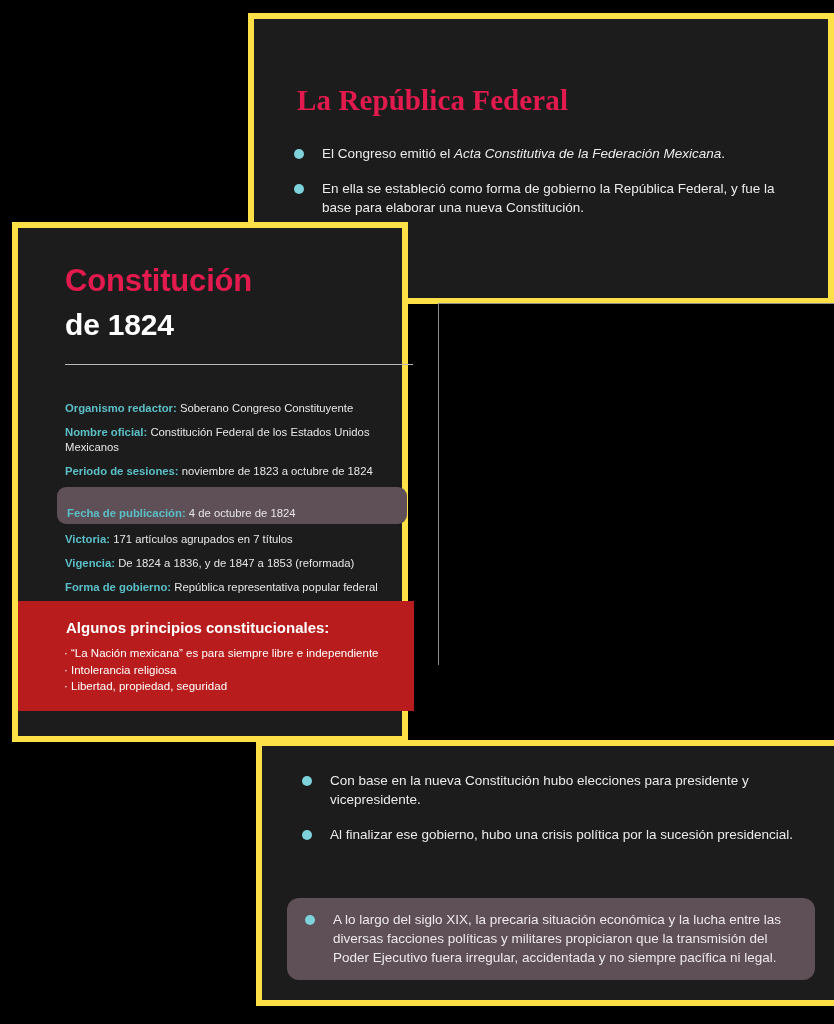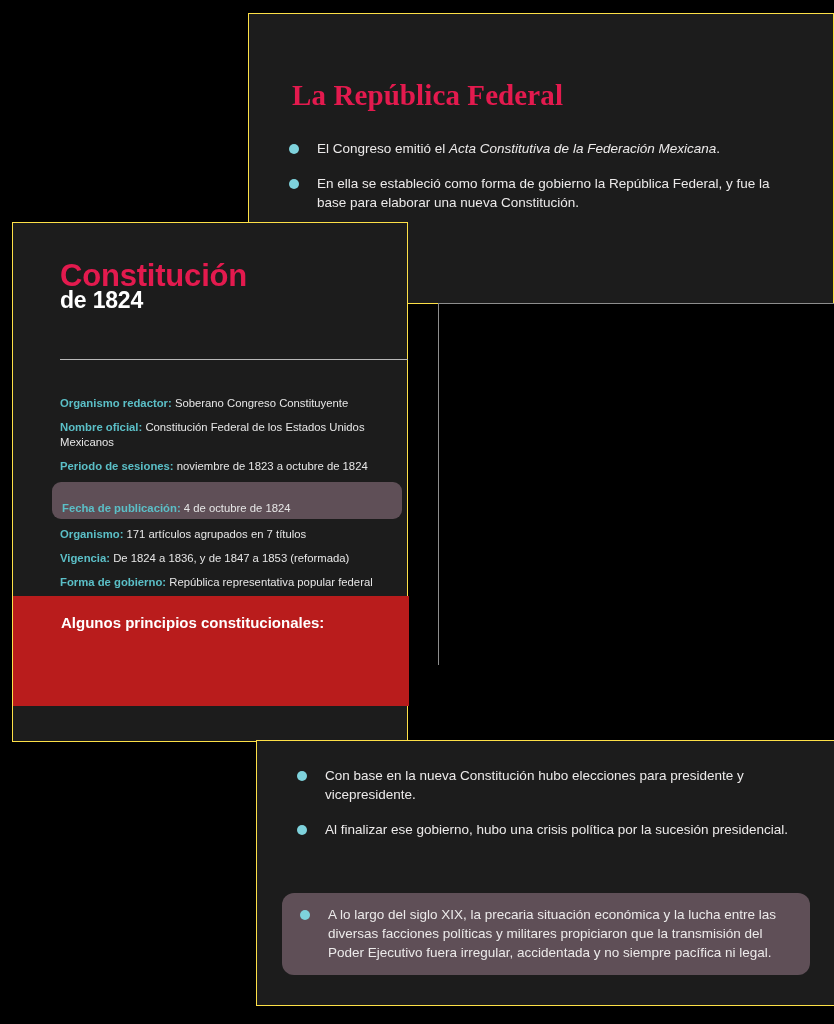--- a/index.html
+++ b/index.html
@@ -8,21 +8,21 @@
     background:#000000;
     font-family:"Liberation Sans", sans-serif;
     position:relative;
     overflow:hidden;
     -webkit-font-smoothing:antialiased;
   }
 
   .panel{
     position:absolute;
     background:#1c1c1c;
-    border:1px solid #fde047;
+    border:6px solid #fde047;
     box-sizing:border-box;
   }
 
   
   #panel-top{ left:248px; top:13px; width:586px; height:291px; }
 
   .section-title{
     color:#e31a4e;
     font-family:"Liberation Serif", serif;
     font-weight:bold;
@@ -63,23 +63,23 @@
   .const-title-red{
     position:absolute;
     left:47px; top:35px;
     color:#e31a4e;
     font-size:31px;
     font-weight:bold;
     letter-spacing:-0.2px;
   }
   .const-title-white{
     position:absolute;
-    left:47px; top:64px;
+    left:47px; top:80px;
     color:#ffffff;
-    font-size:23px;
+    font-size:30px;
     font-weight:bold;
     letter-spacing:-0.2px;
   }
   .const-rule{
     position:absolute;
     left:47px; top:136px;
     width:348px; height:1px;
     background:#b8b8b8;
   }
 
@@ -198,35 +198,40 @@
     </div>
     <div class="fact-row">
       <span class="fact-label">Periodo de sesiones:</span>
       <span>noviembre de 1823 a octubre de 1824</span>
     </div>
     <div class="fact-row is-highlighted">
       <span class="fact-label">Fecha de publicación:</span>
       <span>4 de octubre de 1824</span>
     </div>
     <div class="fact-row">
-      <span class="fact-label">Organismo:</span>
+      <span class="fact-label">Victoria:</span>
       <span>171 artículos agrupados en 7 títulos</span>
     </div>
     <div class="fact-row">
       <span class="fact-label">Vigencia:</span>
       <span>De 1824 a 1836, y de 1847 a 1853 (reformada)</span>
     </div>
     <div class="fact-row">
       <span class="fact-label">Forma de gobierno:</span>
       <span>República representativa popular federal</span>
     </div>
   </div>
 
   <div id="pink-box">
     <div class="pink-heading">Algunos principios constitucionales:</div>
+    <ul id="pink-list">
+      <li>· “La Nación mexicana” es para siempre libre e independiente</li>
+      <li>· Intolerancia religiosa</li>
+      <li>· Libertad, propiedad, seguridad</li>
+    </ul>
   </div>
 </div>
 
 <div class="panel" id="panel-bottom">
   <ul class="bullet-list" id="bottom-bullets">
     <li class="bullet-item">
       <span class="bullet-dot"></span>
       <span>Con base en la nueva Constitución hubo elecciones para presidente y vicepresidente.</span>
     </li>
     <li class="bullet-item">

